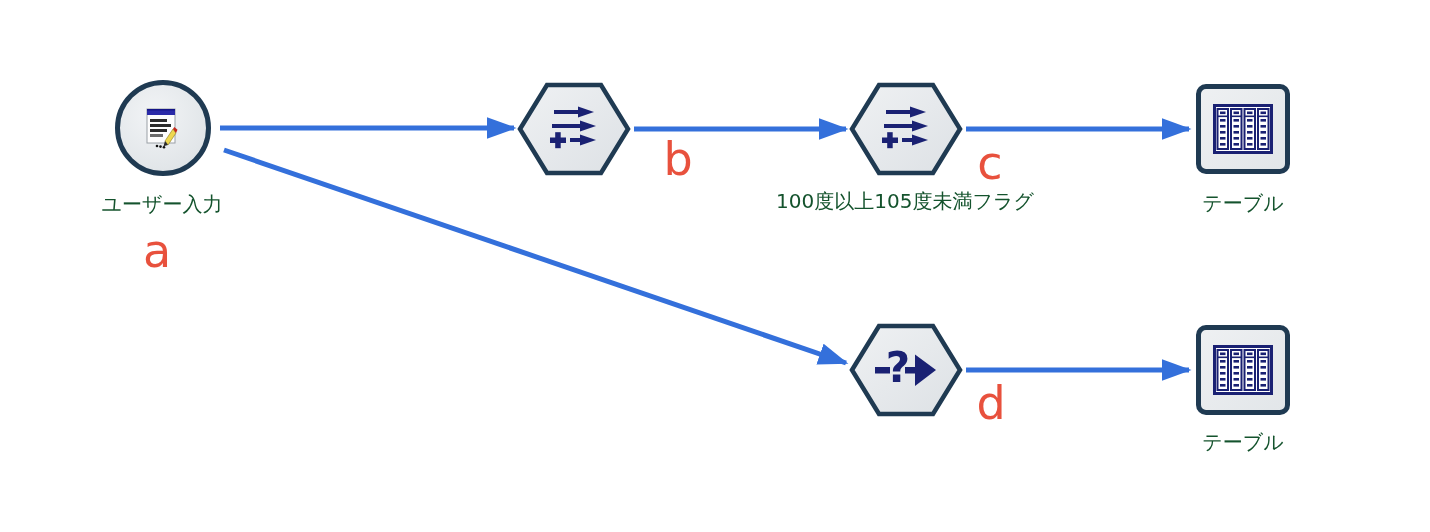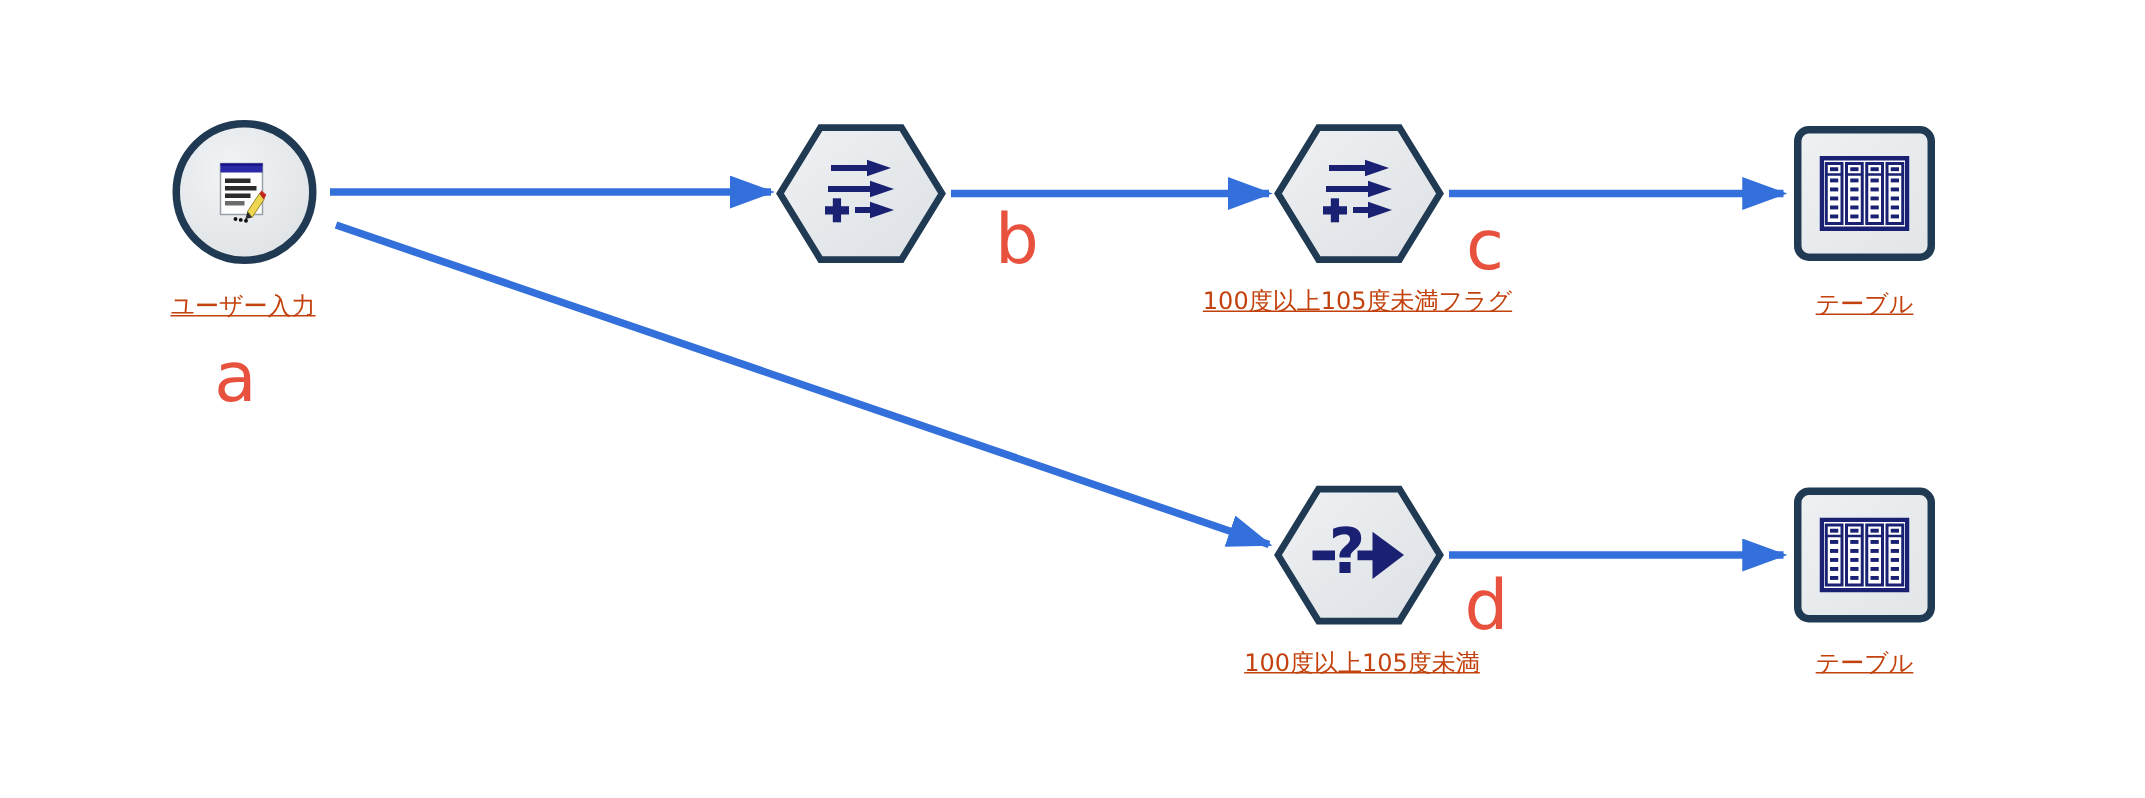--- a/index.html
+++ b/index.html
@@ -25,26 +25,25 @@
   .square-node {
     width: 94px; height: 90px;
     box-sizing: border-box;
     border: 5px solid #1F3A52;
     border-radius: 10px;
     background: linear-gradient(135deg, #eef0f2 0%, #e2e6e9 100%);
     display: flex; align-items: center; justify-content: center;
   }
   .hex-node { width: 114px; height: 94px; }
   .node-label {
-    font-size: 16px;
+    font-size: 20px;
     line-height: 26px;
-    color: #c2410c;
+    color: #14532d;
     text-align: center;
     white-space: nowrap;
-    text-decoration: underline;
   }
   .annot {
     width: 60px; height: 60px;
     font-size: 46px;
     line-height: 60px;
     text-align: center;
     color: #E8513D;
   }
   svg { display: block; }
   .edges { position: absolute; left: 0; top: 0; pointer-events: none; }
@@ -227,21 +226,20 @@
         <line x1="18" y1="12.3" x2="28.5" y2="12.3" stroke-width="1.6"></line>
         <line x1="31.5" y1="12.3" x2="42" y2="12.3" stroke-width="1.6"></line>
         <line x1="45" y1="12.3" x2="55.5" y2="12.3" stroke-width="1.6"></line>
       </g>
     </svg>
   </div>
 
   <div class="abs node-label" style="left:62px;  top:191px; width:200px;">ユーザー入力</div>
   <div class="abs node-label" style="left:735px; top:188px; width:340px;">100度以上105度未満フラグ</div>
   <div class="abs node-label" style="left:1163px; top:190px; width:160px;">テーブル</div>
-  <div class="abs node-label" style="left:758px; top:429px; width:300px;">100度以上105度未満</div>
   <div class="abs node-label" style="left:1163px; top:429px; width:160px;">テーブル</div>
 
   <div class="abs annot" style="left:127px; top:221px;">a</div>
   <div class="abs annot" style="left:648px; top:129px;">b</div>
   <div class="abs annot" style="left:960px; top:133px;">c</div>
   <div class="abs annot" style="left:961px; top:373px;">d</div>
 
 </div>
 
 </body></html>

